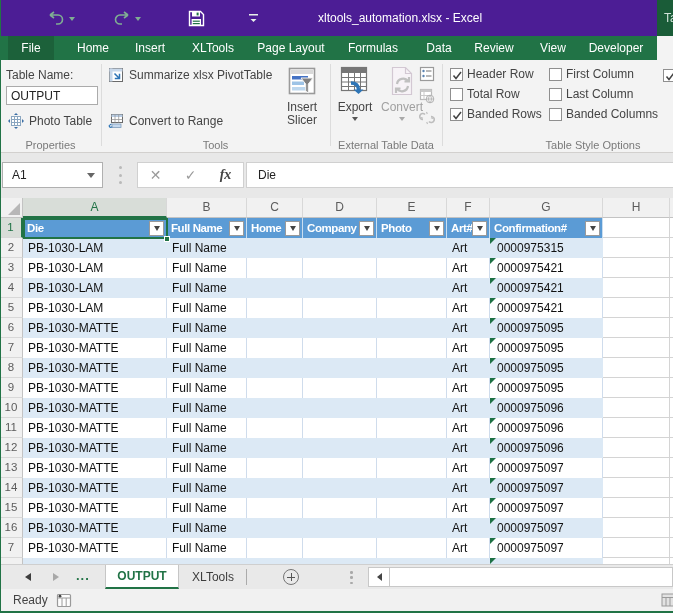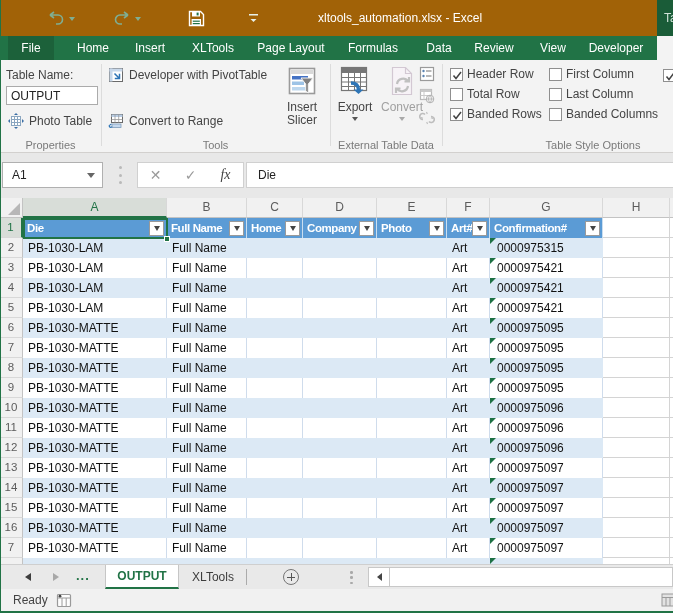--- a/index.html
+++ b/index.html
@@ -1,21 +1,21 @@
 <!DOCTYPE html>
 <html><head>
 <meta charset="utf-8">
 <style>
   * { margin:0; padding:0; box-sizing:border-box; }
   html,body { width:673px; height:613px; overflow:hidden; }
   body { font-family:"Liberation Sans", sans-serif; font-size:12px; }
   #window { position:relative; width:673px; height:613px; background:#fff; overflow:hidden; }
 
   
-  #titlebar { position:absolute; left:0; top:0; width:673px; height:36px; background:#a16207; }
+  #titlebar { position:absolute; left:0; top:0; width:673px; height:36px; background:#4c1d95; }
   .qat { position:absolute; top:0; height:36px; display:flex; align-items:center; color:#8fbda4; }
   .title-text { position:absolute; top:0; height:36px; line-height:36px; color:#fff; font-size:12px; white-space:nowrap; }
   .ctx-group { position:absolute; top:0; height:36px; background:#1a5c38; color:#cfe3d8; font-size:12px; display:flex; align-items:center; padding-left:7px; overflow:hidden; }
 
   
   #tabrow { position:absolute; left:0; top:36px; width:673px; height:24px; background:#217346; }
   .rtab { position:absolute; top:0; height:24px; line-height:24px; color:#fff; font-size:12px; text-align:center; }
   .rtab.file { background:#1c613a; }
   .ctx-tab-partial { position:absolute; top:0; height:24px; background:#f3f3f3; }
 
@@ -37,21 +37,21 @@
 
   
   #fbar { position:absolute; left:0; top:153px; width:673px; height:45px; background:#e8e8e8; }
   #namebox { position:absolute; left:2px; top:9px; width:101px; height:26px; background:#fff; border:1px solid #b0b0b0; }
   #namebox .nb-text { position:absolute; left:9px; top:0; line-height:24px; font-size:12px; color:#222; }
   #namebox .nb-arrow { position:absolute; right:7px; top:10px; width:0; height:0; border-left:4px solid transparent; border-right:4px solid transparent; border-top:5px solid #666; }
   .fdots { position:absolute; left:119px; top:13px; width:3px; height:18px; display:flex; flex-direction:column; justify-content:space-between; }
   .fdots i { width:3px; height:3px; border-radius:50%; background:#b9b9b9; }
   #fxbox { position:absolute; left:137px; top:9px; width:107px; height:26px; background:#fff; border:1px solid #d0d0d0; display:flex; align-items:center; }
   #fxbox .fxi { flex:1; text-align:center; color:#9b9b9b; font-size:14px; }
-  #fxbox .fxi.fx { color:#444; font-style:italic; font-family:"Liberation Serif", serif; font-size:14px; font-weight:normal; }
+  #fxbox .fxi.fx { color:#444; font-style:italic; font-family:"Liberation Serif", serif; font-size:14px; font-weight:bold; }
   #finput { position:absolute; left:246px; top:9px; width:427px; height:26px; background:#fff; border:1px solid #d0d0d0; border-right:none; line-height:24px; font-size:12px; color:#222; padding-left:11px; }
 
   
   #grid { position:absolute; left:0; top:198px; width:673px; height:366px; background:#fff; overflow:hidden; }
   #colheads { position:absolute; left:0; top:0; height:20px; width:700px; display:flex; }
   .ch { height:20px; background:#f1f1f1; border-right:1px solid #d8d8d8; border-bottom:1px solid #c3c3c3; color:#5c5c5c; font-size:12px; text-align:center; line-height:19px; }
   .ch.sel { background:#d8ddd8; color:#217346; border-bottom:2px solid #217346; line-height:18px; }
   #corner { background:#f1f1f1; position:relative; border-right:1px solid #c3c3c3; border-bottom:1px solid #c3c3c3; }
   #corner .tri { position:absolute; right:2px; bottom:2px; width:0; height:0; border-bottom:12px solid #b7b7b7; border-left:12px solid transparent; }
   .grow { position:absolute; left:0; width:700px; height:20px; display:flex; }
@@ -171,21 +171,21 @@
 
     <div class="smallbtn-row" style="left:108px; top:6px;">
       <span class="ico">
         <svg width="16" height="16" viewBox="0 0 16 16">
           <rect x="1.5" y="1.5" width="13" height="13" fill="#fff" stroke="#6a6a6a" stroke-width="1"></rect>
           <rect x="1.5" y="1.5" width="13" height="3" fill="#c8d8ea"></rect>
           <rect x="1.5" y="1.5" width="3" height="13" fill="#c8d8ea"></rect>
           <path d="M6.8 11.5 h4.7 v-4.7 M11.5 11.5 l-5 -5" stroke="#2e75b6" stroke-width="1.5" fill="none"></path>
         </svg>
       </span>
-      <span>Developer with PivotTable</span>
+      <span>Summarize xlsx PivotTable</span>
     </div>
     <div class="smallbtn-row" style="left:108px; top:52px;">
       <span class="ico">
         <svg width="16" height="16" viewBox="0 0 16 16">
           <rect x="3.5" y="1.5" width="11" height="8" fill="#fff" stroke="#6a6a6a" stroke-width="1"></rect>
           <rect x="3.5" y="1.5" width="11" height="2.5" fill="#b9cde4"></rect>
           <path d="M3.5 6.5 h11 M7 1.5 v8 M10.7 1.5 v8" stroke="#9a9a9a" stroke-width="0.8"></path>
           <rect x="4" y="11" width="9" height="3.5" fill="#c5d9ee" stroke="#7f9cba" stroke-width="0.8"></rect>
           <path d="M2 14.5 q-1.5 -2.5 1.5 -3.5 M2 14.5 l-1.2 -2 M2 14.5 l2.2 -0.6" stroke="#2e75b6" stroke-width="1.1" fill="none"></path>
         </svg>

